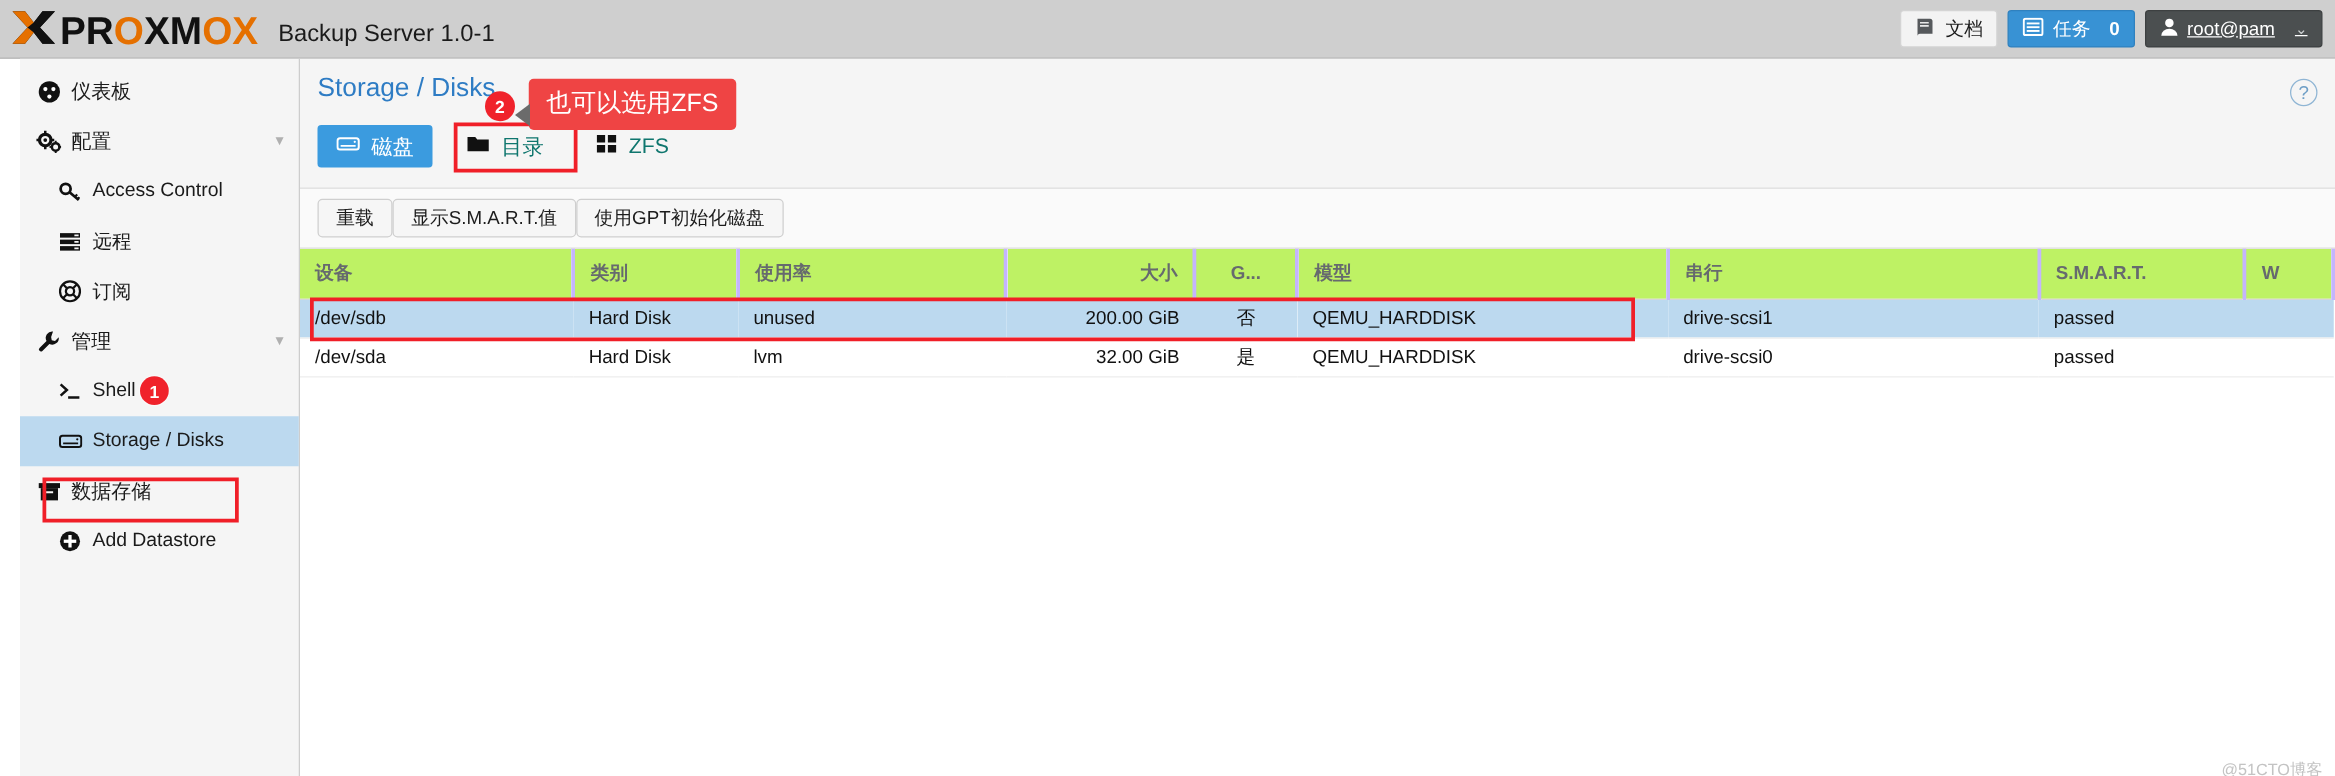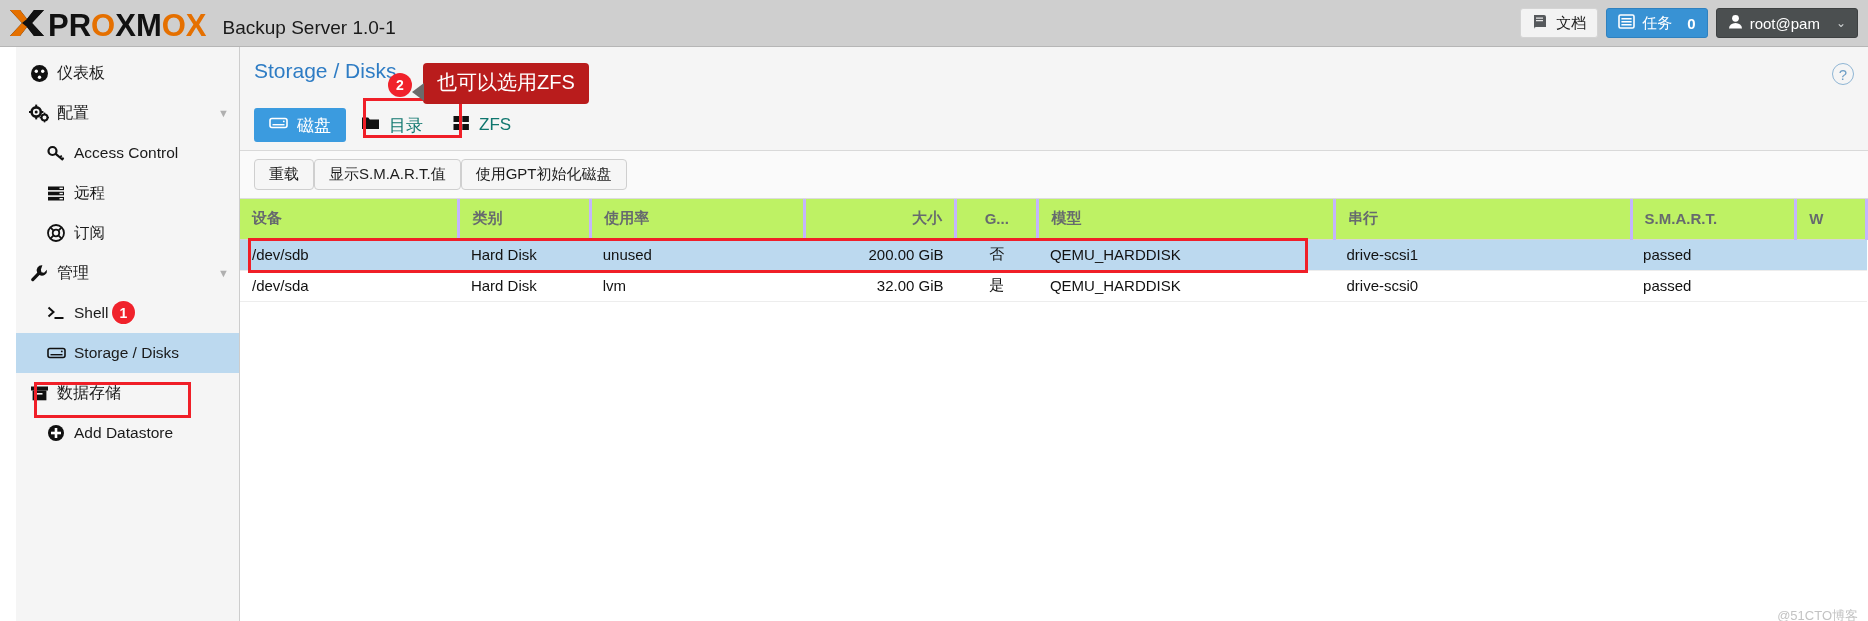--- a/index.html
+++ b/index.html
@@ -50,21 +50,21 @@
     display: flex; align-items: center; gap: 7px;
     height: 30px; padding: 0 11px;
     border-radius: 3px;
     font-size: 15px;
     cursor: pointer;
     white-space: nowrap;
   }
   .tb-docs { background: #f3f3f3; color: #1a1a1a; border: 1px solid #d4d4d4; }
   .tb-tasks { background: #3892d4; color: #ffffff; border: 1px solid #2f81bf; }
   .tb-tasks .count { font-weight: bold; margin-left: 8px; }
-  .tb-user { background: #4b4f50; color: #ffffff; border: 1px solid #3d4041; }
+  .tb-user { background: #4b4f50; color: #ffffff; border: 1px solid #3d4041; text-decoration: underline; }
   .tb-user .caret {
     margin-left: 9px; font-size: 12px; color: #cfd2d3;
   }
   .ico { display: inline-block; flex: 0 0 auto; }
 
   
   .body {
     display: flex;
     height: 574px;
     margin-left: 16px;
@@ -156,42 +156,42 @@
     border-radius: 50%;
     background: #f0222b;
     color: #fff;
     font-size: 14px; font-weight: bold;
     display: flex; align-items: center; justify-content: center;
     z-index: 6;
   }
   .callout {
     position: absolute;
     left: 183px; top: 16px;
-    background: #b91c1c;
+    background: #ef4444;
     color: #ffffff;
     font-size: 20px;
     padding: 6px 14px 8px 14px;
     border-radius: 4px;
     z-index: 5;
     white-space: nowrap;
   }
   .callout:before {
     content: "";
     position: absolute;
     left: -11px; top: 20px;
     border-top: 9px solid transparent;
     border-bottom: 9px solid transparent;
     border-right: 12px solid #6b6b6b;
   }
 
   
   .tabs {
     display: flex;
-    align-items: flex-end;
-    gap: 0;
+    align-items: flex-start;
+    gap: 12px;
     padding: 0 0 0 14px;
     height: 42px;
     position: relative;
   }
   .tab {
     display: flex; align-items: center; gap: 9px;
     height: 34px;
     padding: 0 15px;
     font-size: 17px;
     color: #0f766e;

